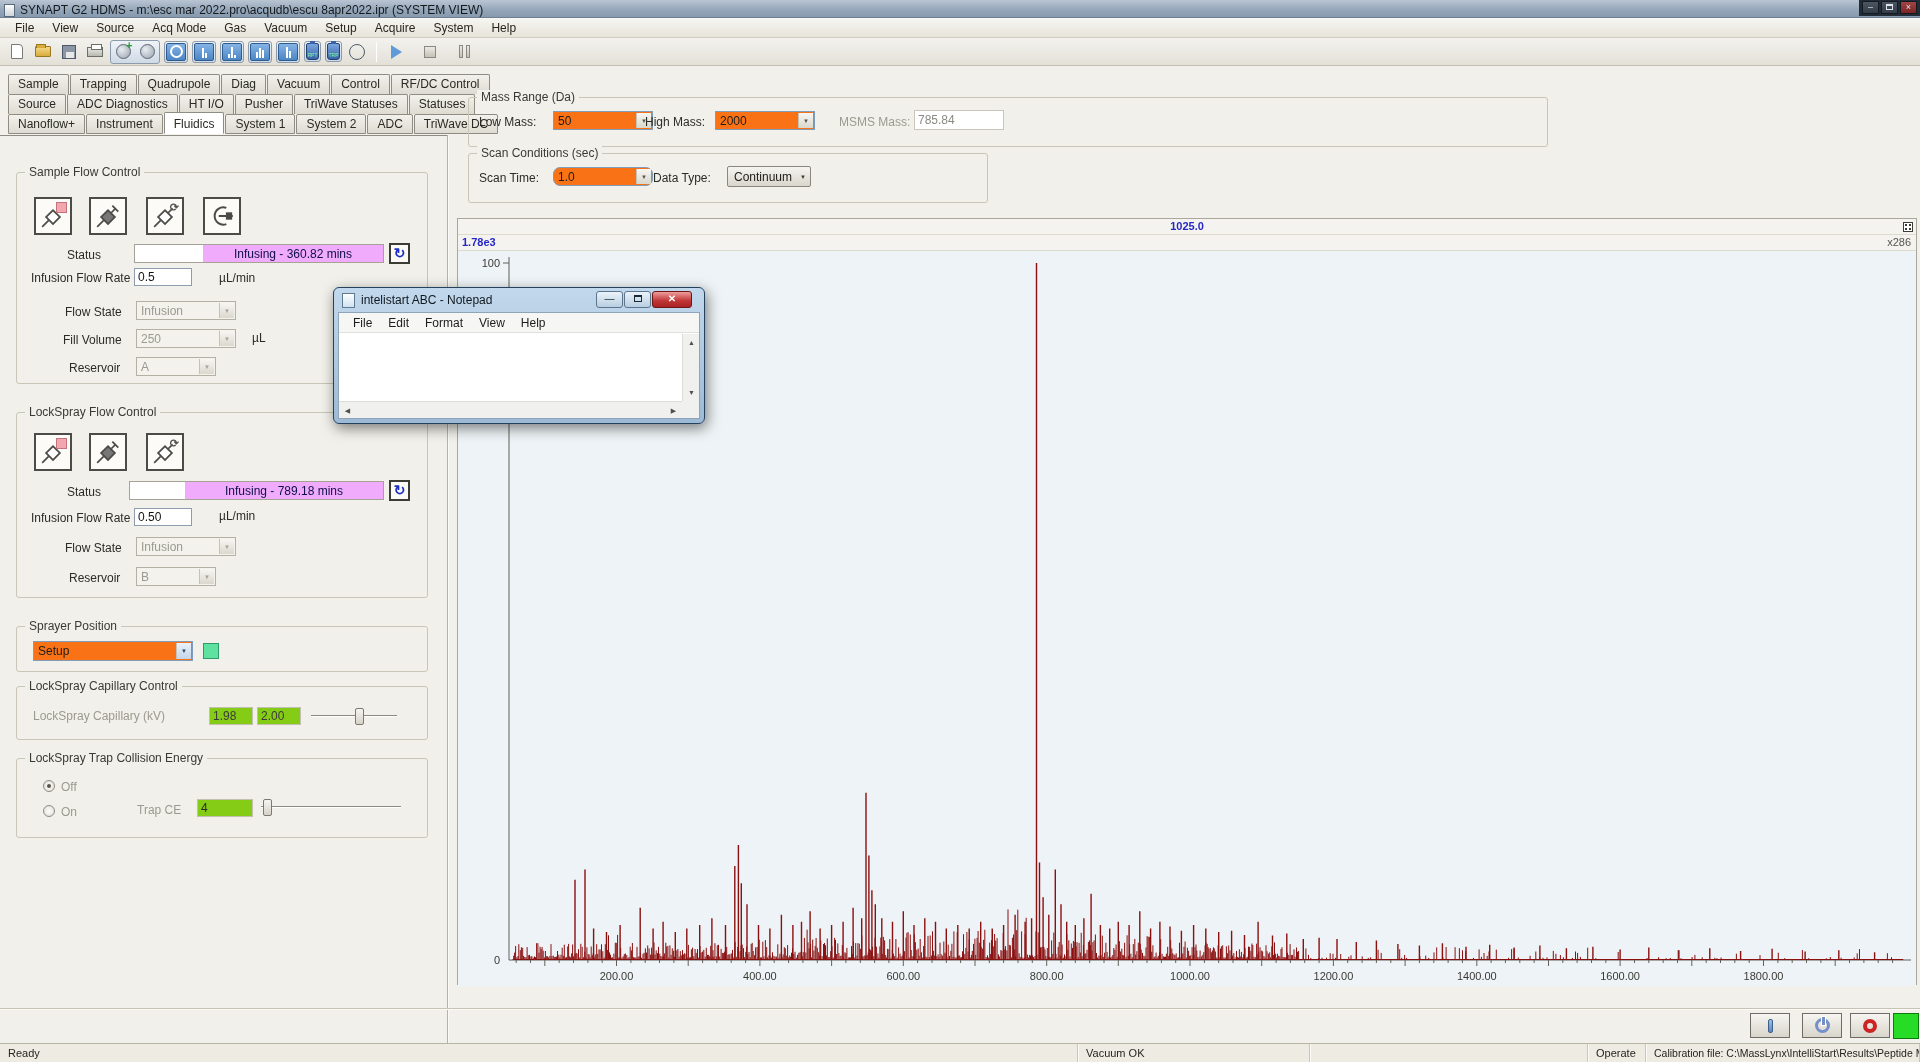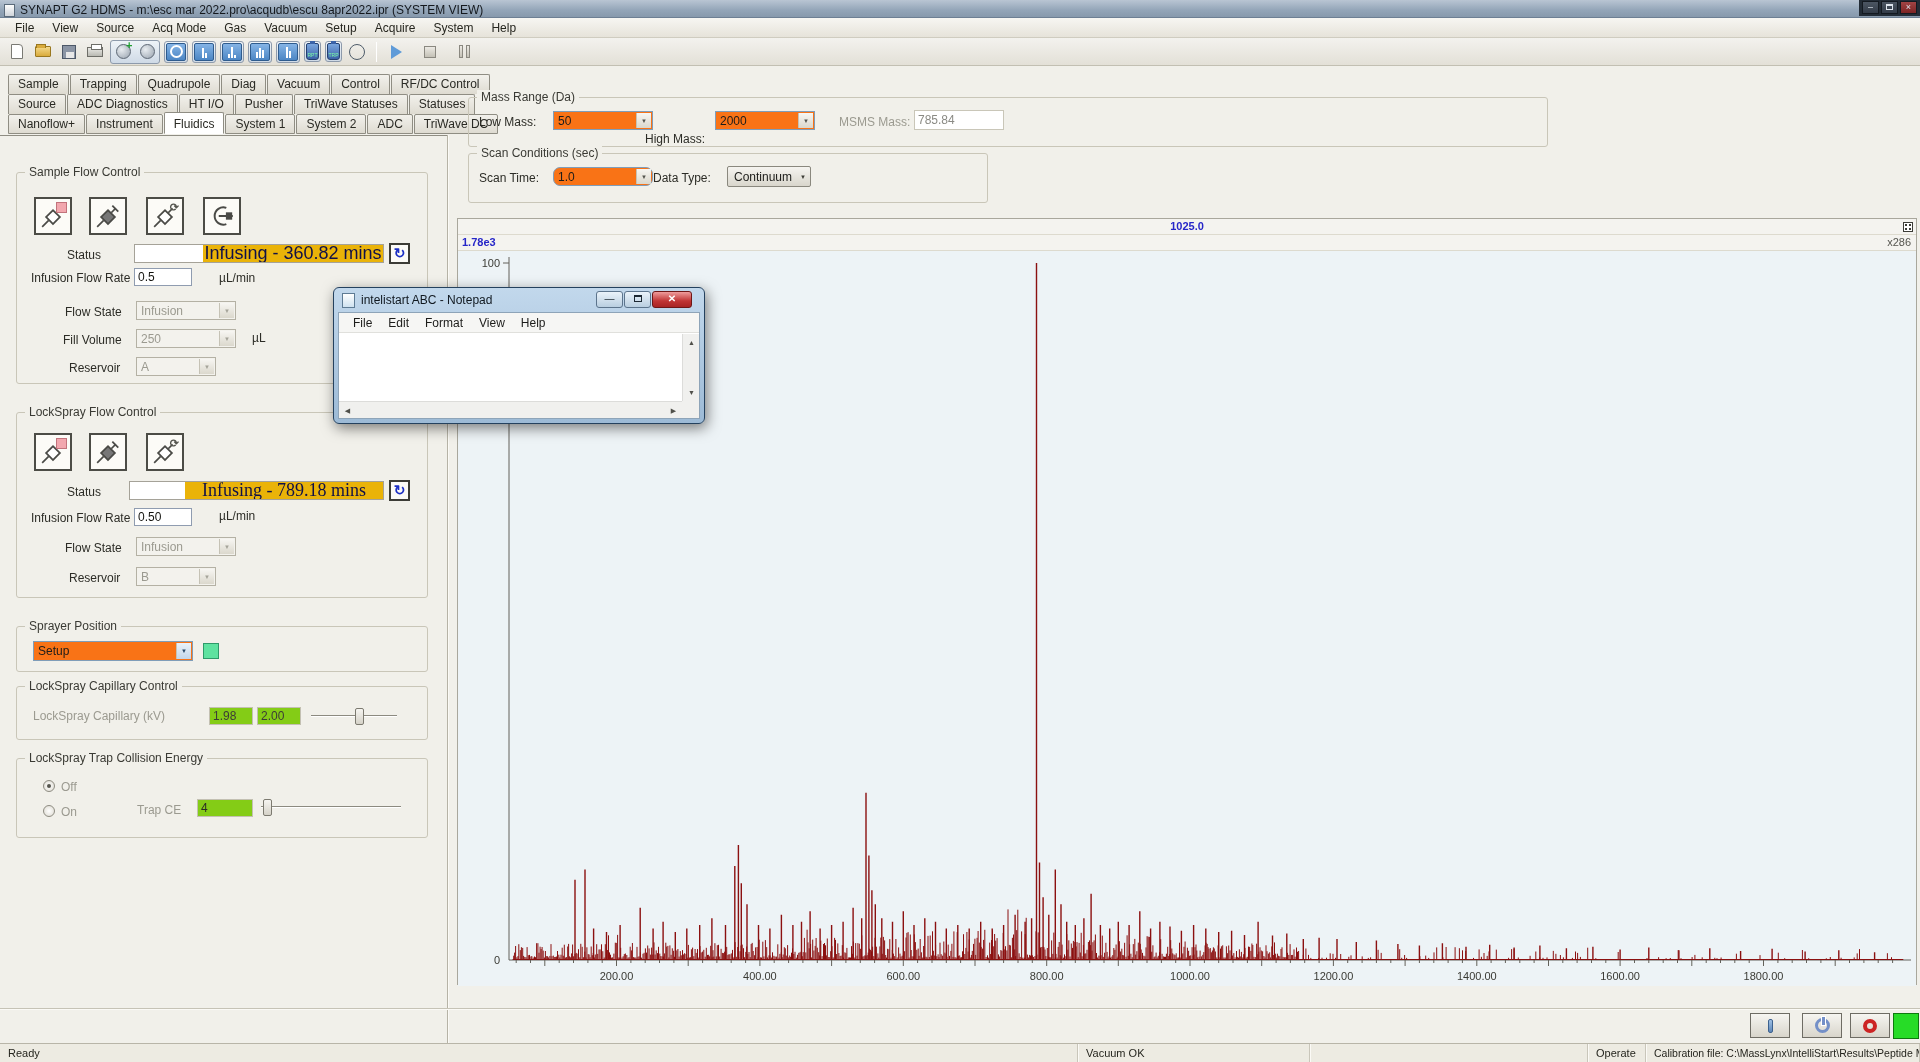--- a/index.html
+++ b/index.html
@@ -63,21 +63,21 @@
   .group > .gtitle { position:absolute; top:-8px; left:8px; background:#f1f0ea; padding:0 4px; font-size:12px; color:#3a3a34; white-space:nowrap; }
   .glabel { position:absolute; font-size:12px; color:#2c2c26; white-space:nowrap; }
   .glabel.dis { color:#9b9a90; }
 
   .sy-btn { position:absolute; width:38px; height:38px; background:#fcfbf7; border:2px solid #4c4c46; display:flex; align-items:center; justify-content:center; }
   .sy-overlay { position:absolute; right:3px; top:3px; }
   .ovl-square { width:11px; height:11px; background:#f2a7ae; border:1px solid #c2737c; }
   .ovl-refresh { font-size:11px; font-weight:bold; color:#55554f; line-height:10px; }
 
   .field { position:absolute; height:19px; border:1px solid #a5a298; background:#fff; overflow:hidden; }
-  .field .sel { position:absolute; top:0; bottom:0; right:0; background:#eab308; display:flex; align-items:center; justify-content:center; font-size:18px; color:#101048; white-space:nowrap; }
+  .field .sel { position:absolute; top:0; bottom:0; right:0; background:#f0abfc; display:flex; align-items:center; justify-content:center; font-size:12px; color:#101048; white-space:nowrap; }
   .refresh-btn { position:absolute; width:21px; height:21px; background:#fcfbf7; border:2px solid #3c3c36; color:#1c2fc4; font-weight:bold; font-size:14px; line-height:16px; text-align:center; }
   .tinput { position:absolute; height:18px; border:1px solid #8f9cb0; background:#fff; font-family:"Liberation Sans",sans-serif; font-size:12px; padding:1px 3px; color:#14140f; }
   .tinput.dis { border-color:#c3c0b2; background:#84cc16; color:#3c3c36; }
   .combo { position:absolute; height:19px; border:1px solid #b4b1a4; background:#f97316; font-size:12px; display:flex; align-items:center; padding-left:4px; }
   .combo.dis { background:#f3f2ed; color:#9b9a90; }
   .combo .arr { position:absolute; right:1px; top:1px; bottom:1px; width:15px; background:linear-gradient(#f7f6f2,#dbd8cd); border-left:1px solid #c5c2b5; display:flex; align-items:center; justify-content:center; font-size:6px; color:#55554f; }
   .combo.dis .arr { color:#a5a49a; }
   .combo.enabled { border-color:#7f9db9; }
   .dropbtn { position:absolute; height:21px; border:1px solid #8a887e; border-radius:2px; background:linear-gradient(#f5f4f0,#d9d6cc); font-size:12px; display:flex; align-items:center; padding:0 18px 0 6px; }
   .dropbtn .arr { position:absolute; right:4px; font-size:6px; color:#3c3c36; }
@@ -371,21 +371,21 @@
     <svg width="26" height="26" viewBox="0 0 24 24">
         <g stroke="#4a4a46" stroke-width="1.6" fill="none">
           <line x1="2" y1="22" x2="8" y2="16"></line>
           <rect x="7.5" y="8.5" width="9" height="9" transform="rotate(45 12 13)" fill="#fff"></rect>
           <line x1="15" y1="9" x2="19" y2="5"></line>
         </g>
       </svg>
     <span class="sy-overlay ovl-refresh">⟳</span>
   </span>
   <span class="glabel" style="left:50px; top:72px;">Status</span>
-  <span class="field" style="left:112px; top:68px; width:255px;font-family:Liberation Serif, serif;">
+  <span class="field" style="left:112px; top:68px; width:255px;">
     <span class="sel" style="width:198px;">Infusing - 789.18 mins</span>
   </span>
   <span class="refresh-btn" style="left:372px; top:67px;">↻</span>
   <span class="glabel" style="left:14px; top:98px;">Infusion Flow Rate</span>
   <input class="tinput" style="left: 117px; top: 95px; width: 58px;" readonly="" value="0.50">
   <span class="glabel" style="left:202px; top:96px;">µL/min</span>
   <span class="glabel" style="left:48px; top:128px;">Flow State</span>
   <span class="combo dis" style="left:119px; top:124px; width:100px;">
       <span>Infusion</span>
       <span class="arr">▼</span>
@@ -431,21 +431,21 @@
   </span>
 </div>
 
 <div class="group" style="left:468px; top:97px; width:1080px; height:50px;">
   <span class="gtitle">Mass Range (Da)</span>
   <span class="glabel" style="left:10px; top:17px;">Low Mass:</span>
   <span class="combo enabled" style="left:84px; top:13px; width:100px;">
       <span>50</span>
       <span class="arr">▼</span>
     </span>
-  <span class="glabel" style="left:176px; top:17px;margin-top:17px;">High Mass:</span>
+  <span class="glabel" style="left:176px; top:17px;">High Mass:</span>
   <span class="combo enabled" style="left:246px; top:13px; width:100px;">
       <span>2000</span>
       <span class="arr">▼</span>
     </span>
   <span class="glabel dis" style="left:370px; top:17px;">MSMS Mass:</span>
   <input class="tinput" style="left: 445px; top: 12px; width: 90px; height: 20px; border-color: rgb(201, 198, 184); color: rgb(138, 138, 132);" readonly="" value="785.84">
 </div>
 
 <div class="group" style="left:468px; top:153px; width:520px; height:50px;">
   <span class="gtitle">Scan Conditions (sec)</span>

